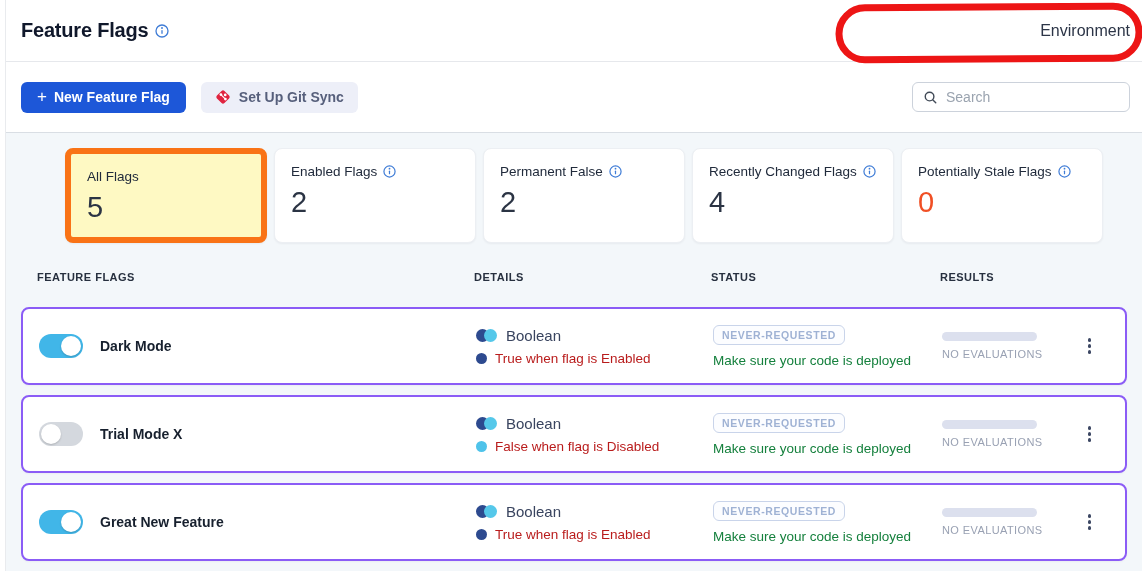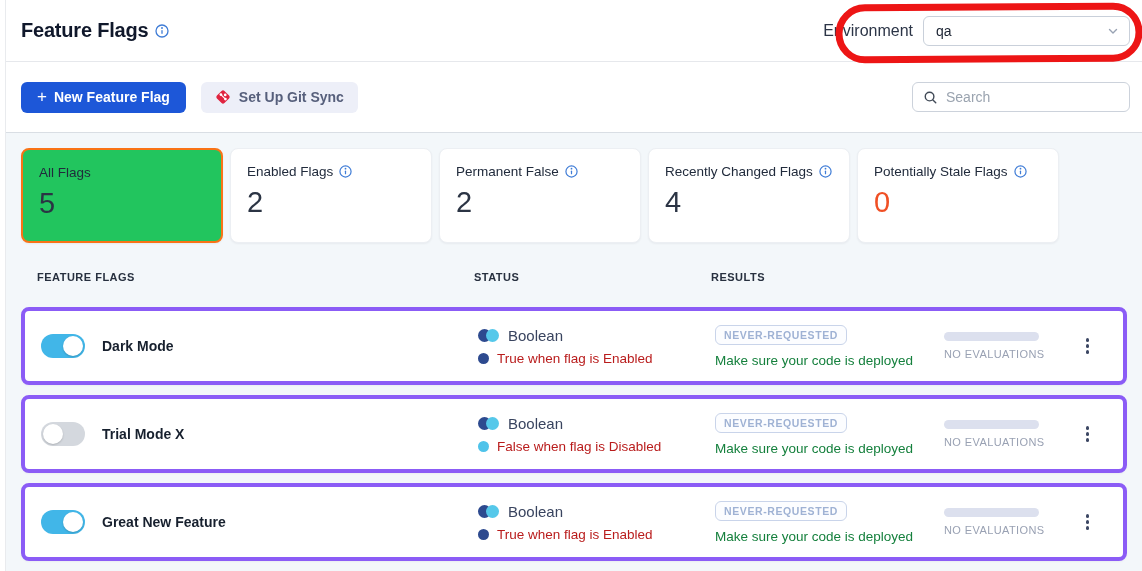--- a/index.html
+++ b/index.html
@@ -37,33 +37,33 @@
     font-size:14px; color:#1b2332; background:transparent; }
   .search-box input::placeholder { color:#9aa3af; }
 
   
   .content { background:#f3f7fa; height:438px; padding:15px; }
 
   
   .stats { display:flex; gap:7px; margin-bottom:28px; }
   .stat-card { width:202px; height:95px; background:#fff; border:1px solid #eceff3;
     border-radius:8px; padding:15px 16px; box-shadow:0 1px 2px rgba(16,24,40,.05); cursor:pointer; }
-  .stat-card.selected { background:#22c55e; border:2px solid #f97316; }
+  .stat-card.selected { background:#fef9c3; border:6px solid #f97316;margin-left:44px; }
   .stat-label-row { display:flex; align-items:center; gap:6px; }
   .stat-label { font-size:13.5px; color:#212b3c; }
   .stat-value { font-size:29px; color:#2b3444; margin-top:7px; font-weight:400; }
   .stat-value.orange { color:#f04f24; }
 
   
   .thead { display:grid; grid-template-columns:437px 237px 229px 132px 1fr;
     padding:0 16px; margin-bottom:24px; }
   .th { font-size:11px; font-weight:700; color:#27303f; letter-spacing:0.5px; }
 
   .flag-row { display:grid; grid-template-columns:437px 237px 229px 132px 1fr;
-    align-items:center; background:#fff; border:4px solid #8b5cf6; border-radius:8px;
+    align-items:center; background:#fff; border:2px solid #8b5cf6; border-radius:8px;
     height:78px; padding:0 16px; margin-bottom:10px; box-shadow:0 1px 2px rgba(16,24,40,.04); }
 
   .cell-flag { display:flex; align-items:center; gap:17px; }
   .toggle { width:44px; height:24px; border-radius:12px; position:relative; cursor:pointer; flex:none; }
   .toggle.on  { background:#41b6e8; }
   .toggle.off { background:#d4d8de; }
   .toggle .knob { position:absolute; top:2px; width:20px; height:20px; border-radius:50%;
     background:#fff; box-shadow:0 1px 2px rgba(0,0,0,.18); }
   .toggle.on .knob  { right:2px; }
   .toggle.off .knob { left:2px; }
@@ -107,28 +107,20 @@
       <span style="display:flex;">
         <svg width="14" height="14" viewBox="0 0 14 14">
             <circle cx="7" cy="7" r="6" fill="none" stroke="#3f7cd6" stroke-width="1.3"></circle>
             <rect x="6.35" y="6" width="1.3" height="4" rx="0.65" fill="#3f7cd6"></rect>
             <circle cx="7" cy="4" r="0.95" fill="#3f7cd6"></circle>
           </svg>
       </span>
     </div>
     <div class="env-wrap">
       <span class="env-label">Environment</span>
-      <div class="env-select">
-        <span class="val">qa</span>
-        <span style="display:flex;">
-          <svg width="12" height="12" viewBox="0 0 12 12">
-              <path d="M2.5 4.5 L6 8 L9.5 4.5" fill="none" stroke="#98a2b3" stroke-width="1.4" stroke-linecap="round" stroke-linejoin="round"></path>
-            </svg>
-        </span>
-      </div>
     </div>
   </div>
 
   <div class="toolbar">
     <button class="btn-primary">
       <span class="plus">+</span>
       <span>New Feature Flag</span>
     </button>
     <button class="btn-git">
       <span style="display:flex;">
@@ -211,20 +203,21 @@
                 <circle cx="7" cy="4" r="0.95" fill="#3f7cd6"></circle>
               </svg>
           </span>
         </div>
         <div class="stat-value orange">0</div>
       </div>
     </div>
 
     <div class="thead">
       <span class="th">FEATURE FLAGS</span>
+      <span class="th">DETAILS</span>
       <span class="th">STATUS</span>
       <span class="th">RESULTS</span>
       <span></span>
     </div>
 
     <div class="flag-row">
       <div class="cell-flag">
         <div class="toggle on">
             <div class="knob"></div>
           </div>

